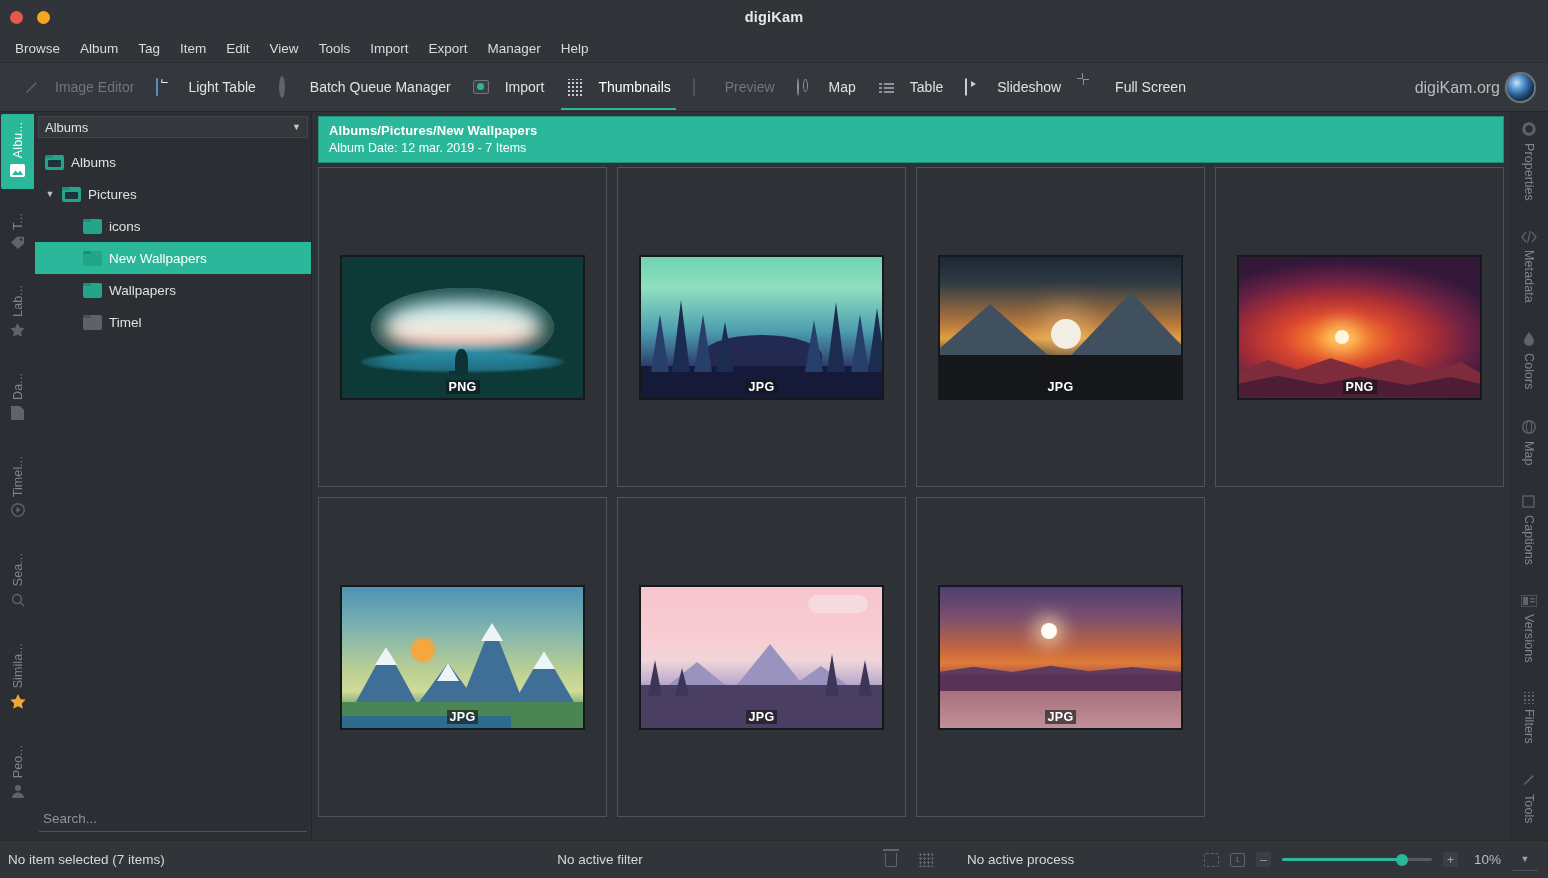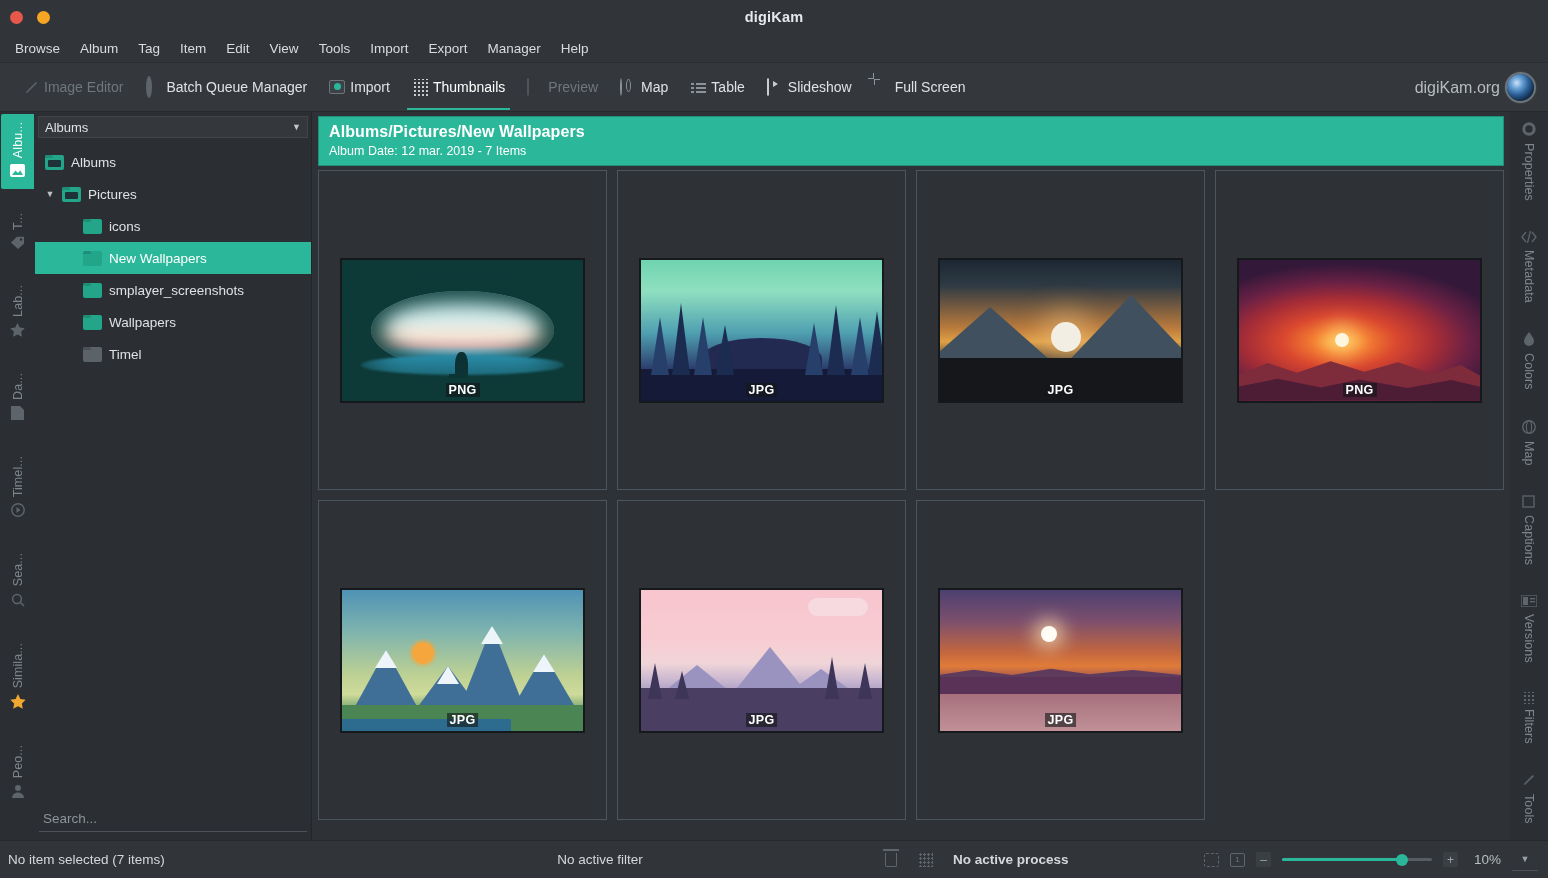--- a/index.html
+++ b/index.html
@@ -37,21 +37,21 @@
     white-space: nowrap;
   }
 
   
   .toolbar {
     height: 49px; flex: 0 0 49px; background: #34383d; position: relative;
     display: flex; align-items: center; padding-left: 12px; gap: 0;
     border-bottom: 1px solid #26292c;
   }
   .tb-item {
-    display: flex; align-items: center; gap: 4px; height: 49px; padding: 0 11px;
+    display: flex; align-items: center; gap: 15px; height: 49px; padding: 0 11px;
     font-size: 14px; color: #dfe1e3; position: relative; cursor: default; white-space: nowrap;
   }
   .tb-item.dim { color: #6f767c; }
   .tb-item.active { color: #ffffff; }
   .tb-item.active::after {
     content: ""; position: absolute; left: 6px; right: 6px; bottom: 2px; height: 2px; background: #2ab79a;
   }
   .tb-icn { width: 17px; height: 17px; display: inline-block; flex: 0 0 17px; position: relative; }
   .icn-dots {
     background-image:
@@ -154,21 +154,21 @@
     height: 26px; border-bottom: 1px solid #4c5257; background: transparent; display: flex; align-items: center;
     padding: 0 4px; font-size: 13.5px; color: #8d9398;
   }
 
   
   .center { flex: 1 1 auto; display: flex; flex-direction: column; min-width: 0; background: #2e3236; padding: 4px 6px 0 6px; }
   .albumbar {
     background: #2ab79a; color: #ffffff; padding: 6px 10px 7px 10px; border: 1px solid #21907a;
     flex: 0 0 auto;
   }
-  .albumbar .t1 { font-size: 16px; font-weight: bold; letter-spacing: .1px; }
+  .albumbar .t1 { font-size: 13px; font-weight: bold; letter-spacing: .1px; }
   .albumbar .t2 { font-size: 12.5px; margin-top: 3px; }
   .gridwrap { flex: 1 1 auto; overflow: hidden; padding-top: 4px; }
   .grid {
     display: grid; grid-template-columns: repeat(4, 1fr); gap: 10px;
   }
   .cell {
     border: 1px solid #4b555d; background: #2e3236; height: 320px;
     display: flex; align-items: center; justify-content: center; position: relative;
   }
   .thumb {
@@ -240,21 +240,21 @@
   .l-water { position:absolute; left:0; right:0; bottom:0; height:26%; background:linear-gradient(#a8707c,#c09097);}
 
   
   .statusbar {
     height: 38px; flex: 0 0 38px; background: #31353a; display: flex; align-items: center;
     border-top: 1px solid #26292c; position: relative; font-size: 13.5px; color: #d5d8da;
   }
   .sb-left { padding-left: 8px; width: 420px; }
   .sb-filter { width: 360px; text-align: center; }
   .sb-icons { display: flex; align-items: center; gap: 22px; margin-left: 105px; color: #5e656b; }
-  .sb-proc { margin-left: 20px; font-weight: bold; }
+  .sb-proc { margin-left: 34px; }
   .sb-right { position: absolute; right: 10px; display: flex; align-items: center; gap: 11px; }
   .sq { width: 15px; height: 14px; border: 1.6px solid #5e656b; border-radius: 2px; display:inline-block;}
   .sq.dashed { border-style: dashed; background: transparent; }
   .sq.num { display:flex; align-items:center; justify-content:center; font-size:8px; color:#6e757b; }
   .trash-i { width:12px; height:14px; border:1.6px solid #5e656b; border-top:none; border-radius:0 0 2px 2px; position:relative;}
   .trash-i::before{content:"";position:absolute;left:-3px;top:-4px;width:16px;height:2px;background:#5e656b;}
   .grid-i { width:14px;height:14px; background-image: radial-gradient(circle at 1.5px 1.5px,#5e656b 1px,transparent 1.2px); background-size:4px 4px;}
   .zminus, .zplus {
     width: 15px; height: 15px; background: #3a3f44; border-radius: 2px; display:flex;
     align-items:center; justify-content:center; color:#9aa1a7; font-size: 12px; line-height:1;
@@ -298,20 +298,24 @@
 
     <div class="tb-item dim">
       <span class="tb-icn">
         <svg width="17" height="17" viewBox="0 0 17 17">
             <path d="M3 14l1.6-.5L14 4.1 12.9 3 3.5 12.4z" fill="#5d646a"></path>
           </svg>
       </span>
       <span>Image Editor</span>
     </div>
 
+    <div class="tb-item">
+      <span class="tb-icn"><span class="lt-box"></span></span>
+      <span>Light Table</span>
+    </div>
 
     <div class="tb-item">
       <span class="tb-icn"><span class="gear"></span></span>
       <span>Batch Queue Manager</span>
     </div>
 
     <div class="tb-item">
       <span class="tb-icn">
           <span class="imp-box">
             <i></i>
@@ -476,24 +480,20 @@
         <div class="trow" style="padding-left:48px;">
           <span class="fold"></span>
           <span>icons</span>
         </div>
 
         <div class="trow sel" style="padding-left:48px;">
           <span class="fold"></span>
           <span>New Wallpapers</span>
         </div>
 
-        <div class="trow" style="padding-left:48px;">
-          <span class="fold"></span>
-          <span>smplayer_screenshots</span>
-        </div>
 
         <div class="trow" style="padding-left:48px;">
           <span class="fold"></span>
           <span>Wallpapers</span>
         </div>
 
         <div class="trow" style="padding-left:48px;">
           <span class="fold trash"></span>
           <span>Timel</span>
         </div>

